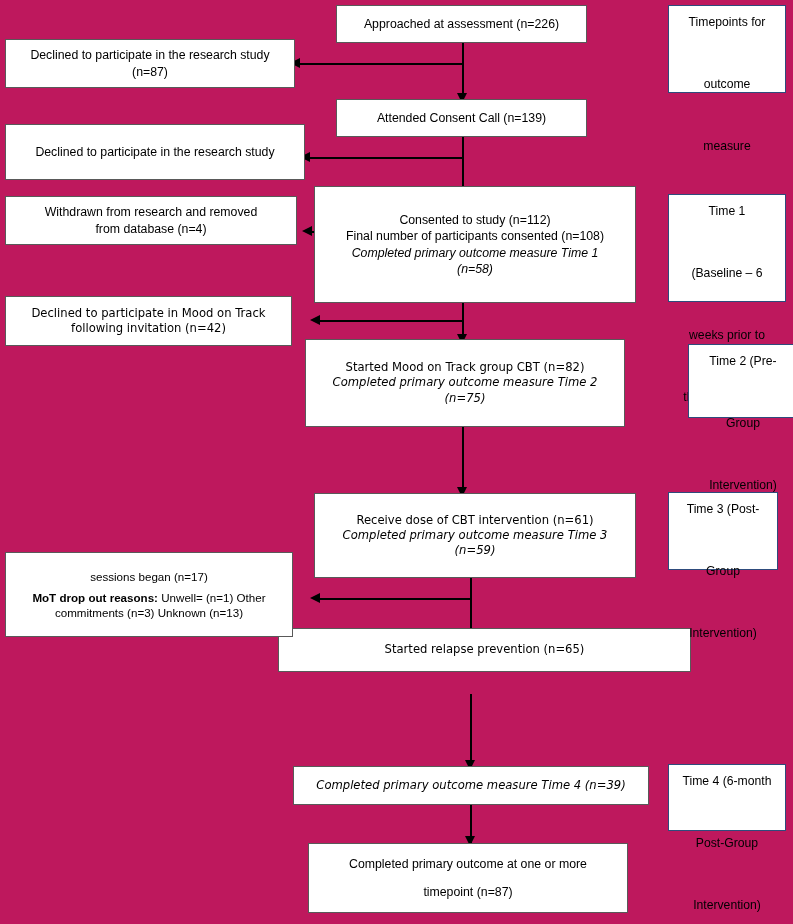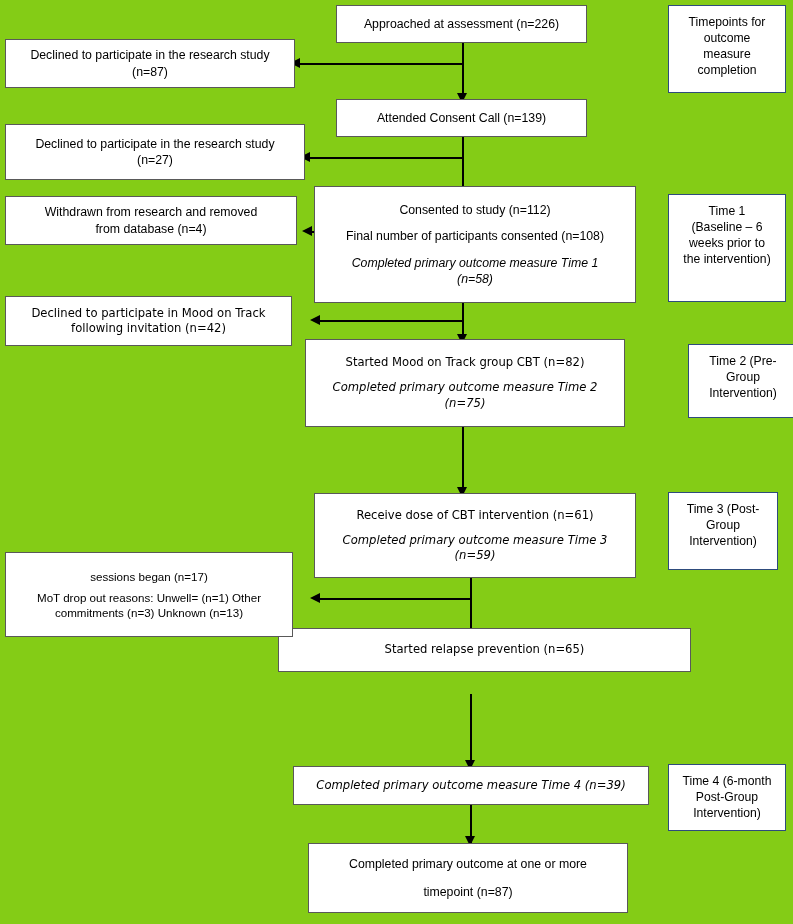--- a/index.html
+++ b/index.html
@@ -4,21 +4,21 @@
 <style>
   html, body {
     margin: 0;
     padding: 0;
     background: #ffffff;
   }
   #canvas {
     position: relative;
     width: 793px;
     height: 924px;
-    background: #84cc16;
+    background: #be185d;
     font-family: "Liberation Sans", sans-serif;
     overflow: hidden;
   }
   .box {
     position: absolute;
     box-sizing: border-box;
     border: 1.4px solid #595959;
     background: #ffffff;
     display: flex;
     flex-direction: column;
@@ -27,36 +27,37 @@
     text-align: center;
     font-size: 12.3px;
     line-height: 1.32;
     color: #000000;
     padding: 3px 6px;
   }
   .box.sans { font-family: "Liberation Sans", sans-serif; }
   .box.calibri { font-family: "DejaVu Sans", sans-serif; font-size: 11.6px; }
   .box .line { display: block; width: 100%; }
   .box .line.ital { font-style: italic; }
-  .box .line.sp { margin-top: 10px; }
+  .box .line.sp { }
   .box .line.sp6 { margin-top: 6px; }
   .tbox {
     position: absolute;
     box-sizing: border-box;
     border: 1.4px solid #2e4b7c;
     background: #ffffff;
     display: flex;
     flex-direction: column;
     align-items: center;
     justify-content: flex-start;
     text-align: center;
     font-size: 12.2px;
     line-height: 1.3;
     color: #000000;
     padding: 9px 4px 4px 4px;
+    gap: 46px;
   }
   .vline {
     position: absolute;
     background: #000000;
     width: 1.6px;
   }
   .hline {
     position: absolute;
     background: #000000;
     height: 1.6px;
@@ -68,21 +69,21 @@
     border-right: 5.5px solid transparent;
     border-top: 10px solid #000000;
   }
   .arrow-left {
     position: absolute;
     width: 0; height: 0;
     border-top: 5.5px solid transparent;
     border-bottom: 5.5px solid transparent;
     border-right: 10px solid #000000;
   }
-  .bold { font-weight: normal; }
+  .bold { font-weight: bold; }
 </style>
 </head>
 <body>
 
 <div id="canvas">
 
   <div class="vline" style="left:462px; top:43px; height:56px;"></div>
   <div class="arrow-down" style="left:456.5px; top:93px;"></div>
 
   <div class="hline" style="left:300px; top:63px; width:162px;"></div>
@@ -157,21 +158,20 @@
     <span class="line">timepoint (n=87)</span>
   </div>
 
   <div class="box sans" style="left:5px; top:39px; width:290px; height:49px;">
     <span class="line">Declined to participate in the research study</span>
     <span class="line">(n=87)</span>
   </div>
 
   <div class="box sans" style="left:5px; top:124px; width:300px; height:56px;">
     <span class="line">Declined to participate in the research study</span>
-    <span class="line">(n=27)</span>
   </div>
 
   <div class="box sans" style="left:5px; top:196px; width:292px; height:49px;">
     <span class="line">Withdrawn from research and removed</span>
     <span class="line">from database (n=4)</span>
   </div>
 
   <div class="box calibri" style="left:5px; top:296px; width:287px; height:50px;">
     <span class="line">Declined to participate in Mood on Track</span>
     <span class="line">following invitation (n=42)</span>

